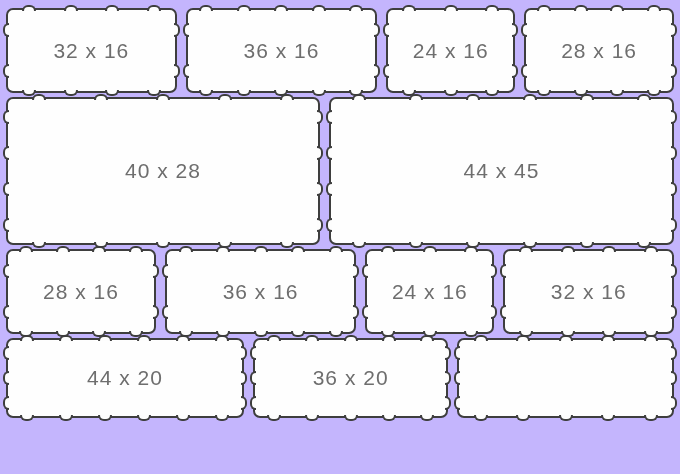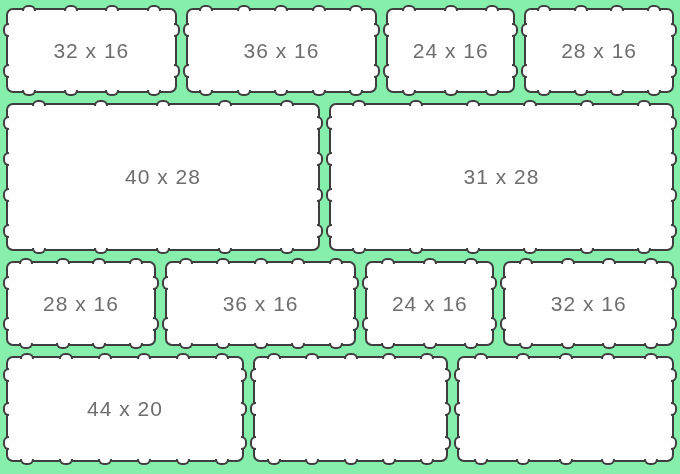--- a/index.html
+++ b/index.html
@@ -7,22 +7,22 @@
     padding: 0;
     background: #ffffff;
   }
   .stage {
     width: 680px;
     height: 474px;
     box-sizing: border-box;
     padding: 8px 6px 0 6px;
     display: flex;
     flex-direction: column;
-    gap: 10px;
-    background: #86efac;
+    gap: 4px;
+    background: #c4b5fd;
     overflow: hidden;
     font-family: "Liberation Sans", "DejaVu Sans", sans-serif;
   }
   .row {
     display: flex;
     gap: 9px;
     width: 100%;
   }
   .tile {
     position: relative;
@@ -164,21 +164,21 @@
         <i class="bump bump-l" style="top: calc(12.5% - 7px);"></i>
         <i class="bump bump-r" style="top: calc(12.5% - 7px);"></i>
         <i class="bump bump-l" style="top: calc(37.5% - 7px);"></i>
         <i class="bump bump-r" style="top: calc(37.5% - 7px);"></i>
         <i class="bump bump-l" style="top: calc(62.5% - 7px);"></i>
         <i class="bump bump-r" style="top: calc(62.5% - 7px);"></i>
         <i class="bump bump-l" style="top: calc(87.5% - 7px);"></i>
         <i class="bump bump-r" style="top: calc(87.5% - 7px);"></i>
       </div>
       <div class="tile" style="flex-grow: 44; background: rgb(254, 254, 254); border-color: rgb(62, 62, 62);">
-        <span class="tile-label" style="color: rgb(110, 110, 110);">31 x 28</span>
+        <span class="tile-label" style="color: rgb(110, 110, 110);">44 x 45</span>
         <i class="bump bump-t" style="left: calc(8.33% - 7px);"></i>
         <i class="bump bump-b" style="left: calc(8.33% - 7px);"></i>
         <i class="bump bump-t" style="left: calc(25% - 7px);"></i>
         <i class="bump bump-b" style="left: calc(25% - 7px);"></i>
         <i class="bump bump-t" style="left: calc(41.67% - 7px);"></i>
         <i class="bump bump-b" style="left: calc(41.67% - 7px);"></i>
         <i class="bump bump-t" style="left: calc(58.33% - 7px);"></i>
         <i class="bump bump-b" style="left: calc(58.33% - 7px);"></i>
         <i class="bump bump-t" style="left: calc(75% - 7px);"></i>
         <i class="bump bump-b" style="left: calc(75% - 7px);"></i>
@@ -249,21 +249,21 @@
         <i class="bump bump-t" style="left: calc(62.5% - 7px);"></i>
         <i class="bump bump-b" style="left: calc(62.5% - 7px);"></i>
         <i class="bump bump-t" style="left: calc(87.5% - 7px);"></i>
         <i class="bump bump-b" style="left: calc(87.5% - 7px);"></i>
         <i class="bump bump-l" style="top: calc(25% - 7px);"></i>
         <i class="bump bump-r" style="top: calc(25% - 7px);"></i>
         <i class="bump bump-l" style="top: calc(75% - 7px);"></i>
         <i class="bump bump-r" style="top: calc(75% - 7px);"></i>
       </div>
     </div>
-    <div class="row" style="height: 106px;">
+    <div class="row" style="height: 80px;">
       <div class="tile" style="flex-grow: 44; background: rgb(254, 254, 254); border-color: rgb(62, 62, 62);">
         <span class="tile-label" style="color: rgb(110, 110, 110);">44 x 20</span>
         <i class="bump bump-t" style="left: calc(8.33% - 7px);"></i>
         <i class="bump bump-b" style="left: calc(8.33% - 7px);"></i>
         <i class="bump bump-t" style="left: calc(25% - 7px);"></i>
         <i class="bump bump-b" style="left: calc(25% - 7px);"></i>
         <i class="bump bump-t" style="left: calc(41.67% - 7px);"></i>
         <i class="bump bump-b" style="left: calc(41.67% - 7px);"></i>
         <i class="bump bump-t" style="left: calc(58.33% - 7px);"></i>
         <i class="bump bump-b" style="left: calc(58.33% - 7px);"></i>
@@ -272,20 +272,21 @@
         <i class="bump bump-t" style="left: calc(91.67% - 7px);"></i>
         <i class="bump bump-b" style="left: calc(91.67% - 7px);"></i>
         <i class="bump bump-l" style="top: calc(16.67% - 7px);"></i>
         <i class="bump bump-r" style="top: calc(16.67% - 7px);"></i>
         <i class="bump bump-l" style="top: calc(50% - 7px);"></i>
         <i class="bump bump-r" style="top: calc(50% - 7px);"></i>
         <i class="bump bump-l" style="top: calc(83.33% - 7px);"></i>
         <i class="bump bump-r" style="top: calc(83.33% - 7px);"></i>
       </div>
       <div class="tile" style="flex-grow: 36; background: rgb(254, 254, 254); border-color: rgb(62, 62, 62);">
+        <span class="tile-label" style="color: rgb(110, 110, 110);">36 x 20</span>
         <i class="bump bump-t" style="left: calc(10% - 7px);"></i>
         <i class="bump bump-b" style="left: calc(10% - 7px);"></i>
         <i class="bump bump-t" style="left: calc(30% - 7px);"></i>
         <i class="bump bump-b" style="left: calc(30% - 7px);"></i>
         <i class="bump bump-t" style="left: calc(50% - 7px);"></i>
         <i class="bump bump-b" style="left: calc(50% - 7px);"></i>
         <i class="bump bump-t" style="left: calc(70% - 7px);"></i>
         <i class="bump bump-b" style="left: calc(70% - 7px);"></i>
         <i class="bump bump-t" style="left: calc(90% - 7px);"></i>
         <i class="bump bump-b" style="left: calc(90% - 7px);"></i>

